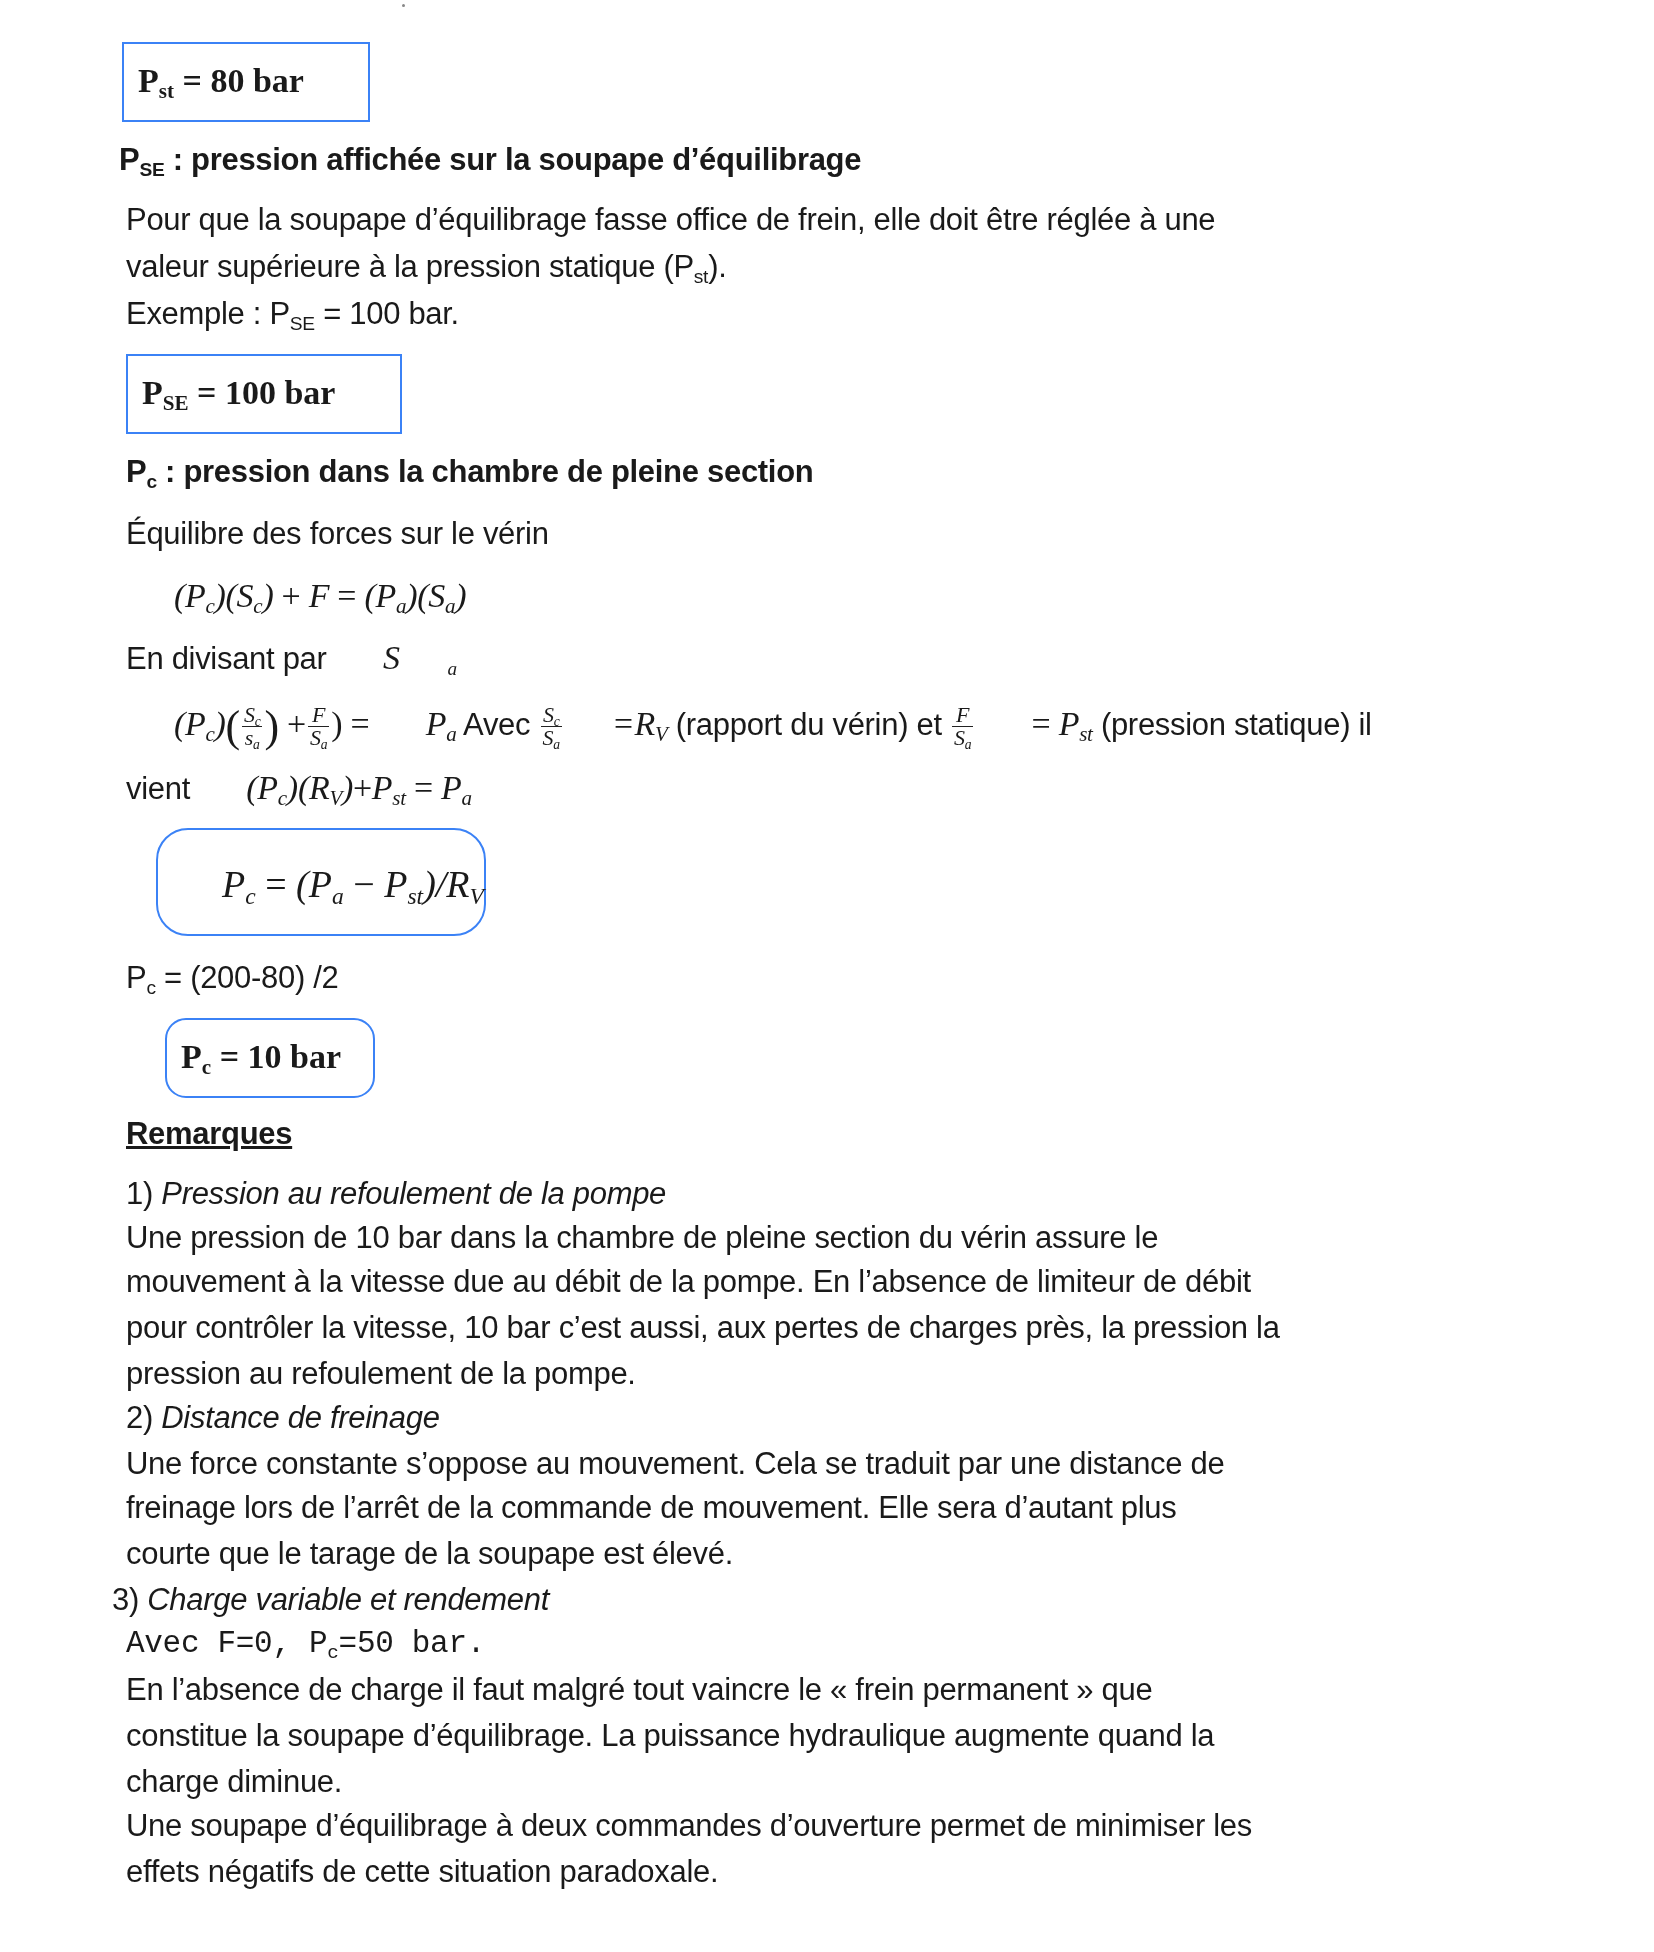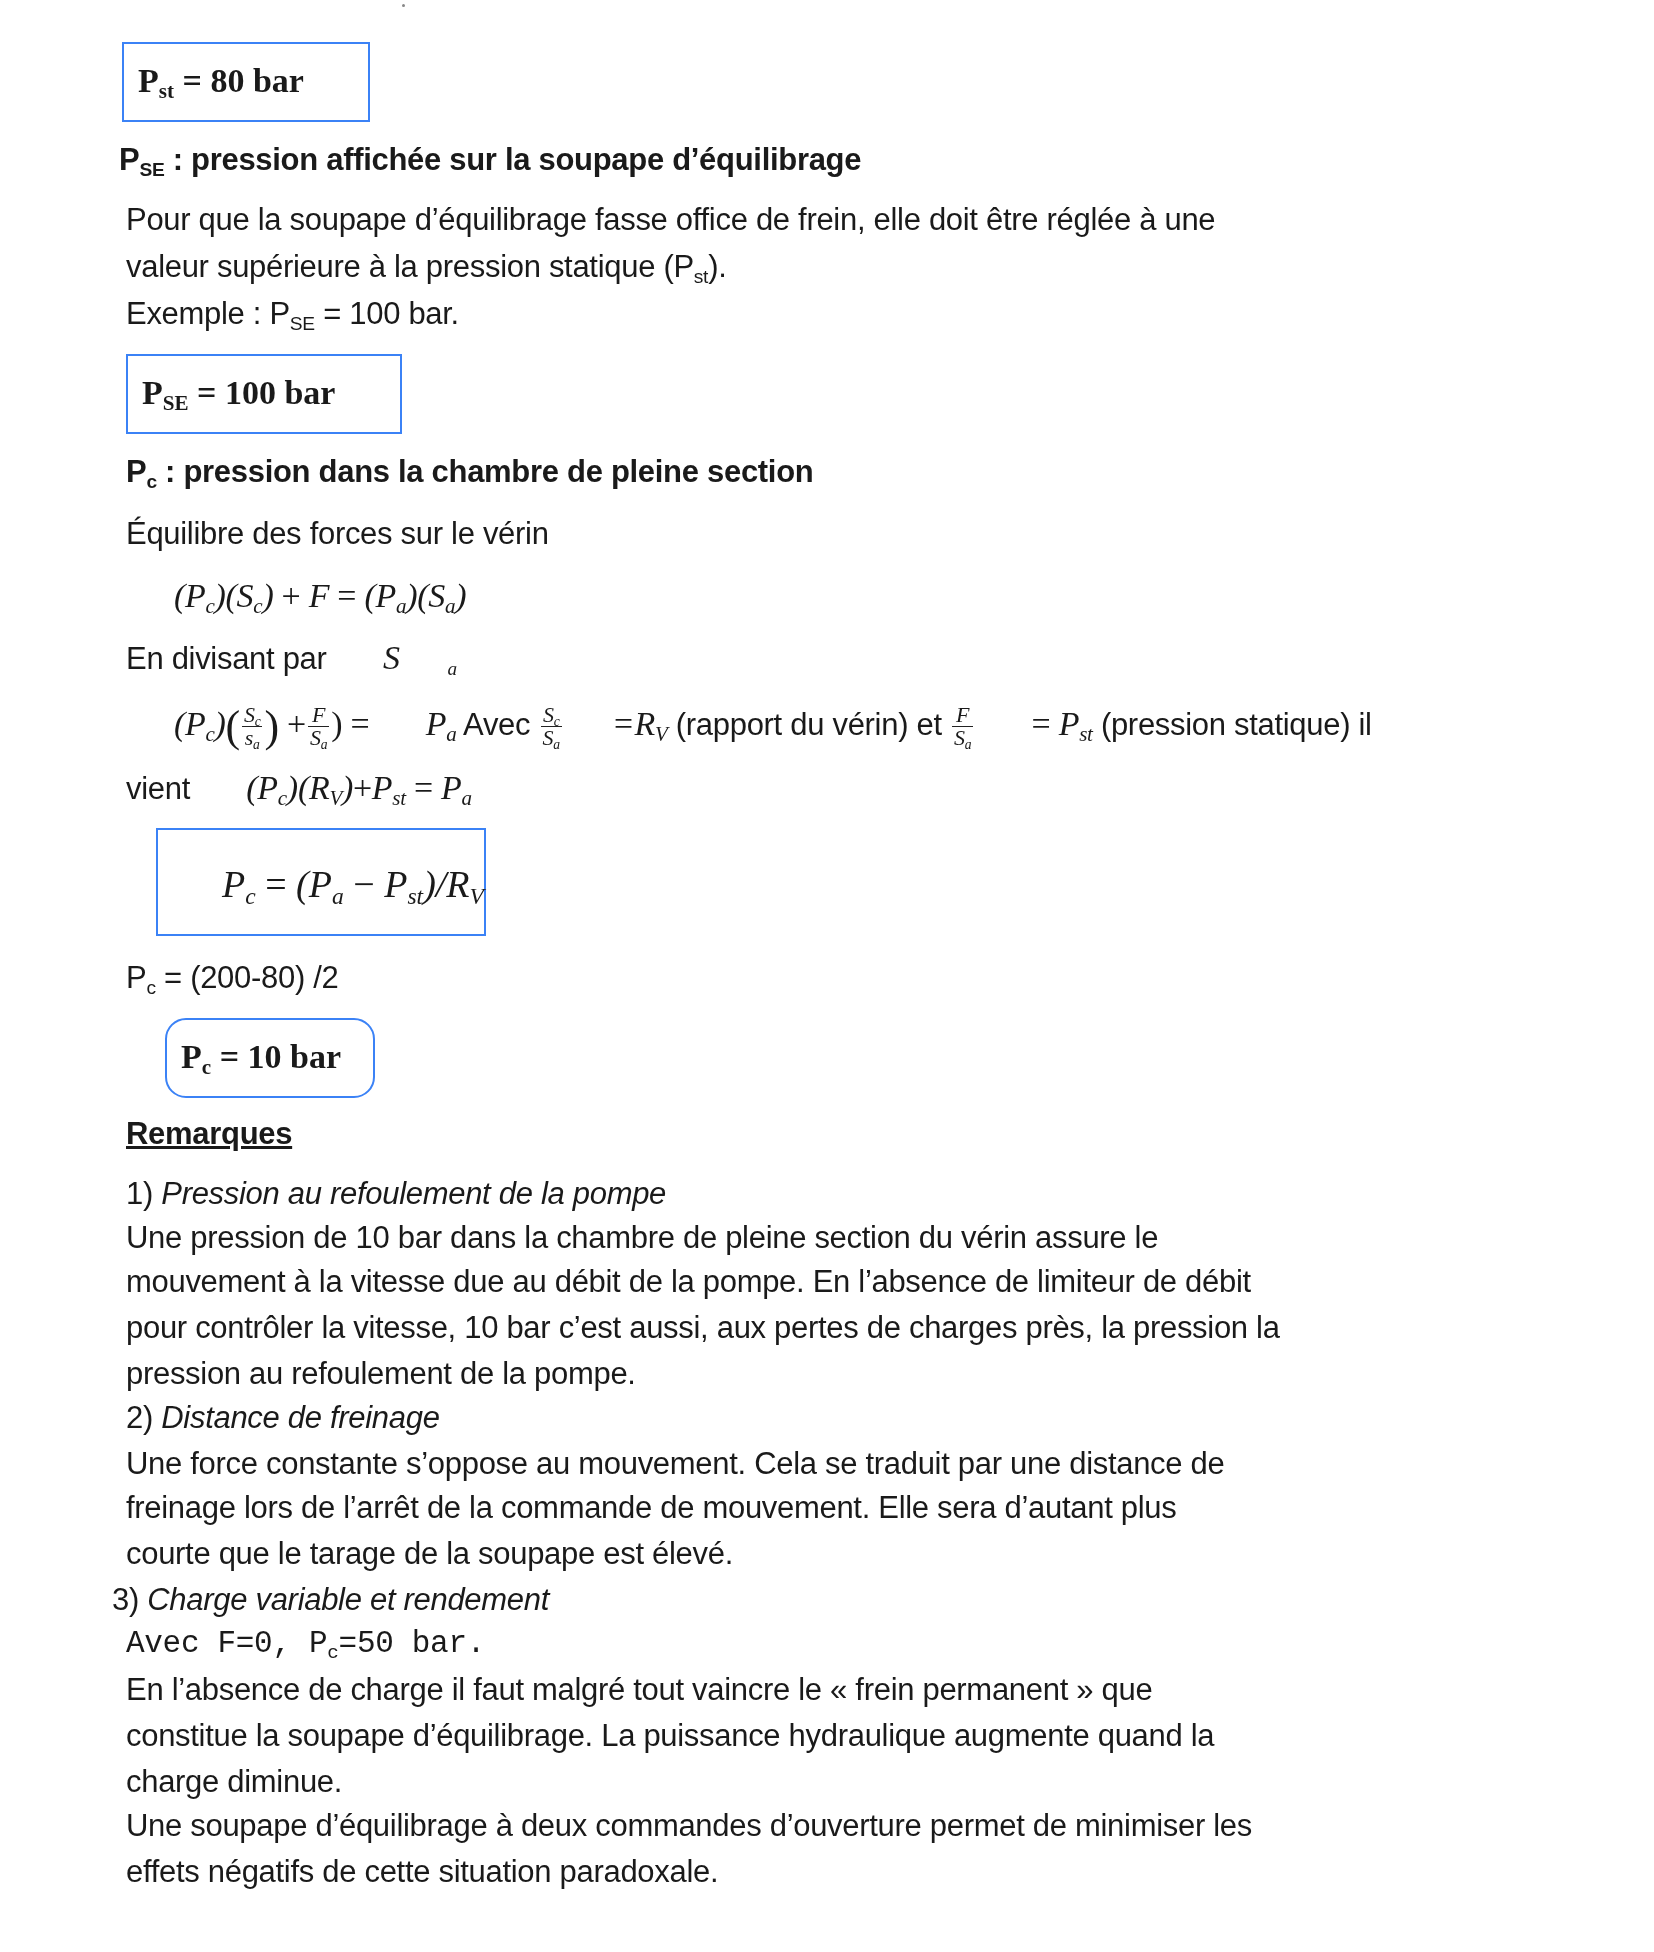--- a/index.html
+++ b/index.html
@@ -46,21 +46,21 @@
 
 <div class="abs txt" style="left:126px; top:640px;"><span>En divisant par </span><span class="math" style="font-size:34px;">S</span><sub class="math">a</sub></div>
 
 <div class="abs txt" style="left:126px; top:704px; font-size:31px;">
   <span class="math" style="font-size:34px;">(P<sub>c</sub>)</span><span class="mathup" style="font-size:44px; vertical-align:middle;">(</span><span class="frac"><span class="num">S<sub>c</sub></span><span class="den">s<sub>a</sub></span></span><span class="mathup" style="font-size:44px; vertical-align:middle;">)</span>
   <span class="mathup" style="font-size:34px;">+</span><span class="frac"><span class="num">F</span><span class="den">S<sub>a</sub></span></span><span class="mathup" style="font-size:34px;">)</span> <span class="mathup" style="font-size:34px;">=</span> <span class="math" style="font-size:34px;">P<sub>a</sub></span><span> Avec </span><span class="frac"><span class="num">S<sub>c</sub></span><span class="den">S<sub>a</sub></span></span><span class="math" style="font-size:34px;">=R<sub>V</sub></span><span> (rapport du vérin) et </span><span class="frac"><span class="num">F</span><span class="den">S<sub>a</sub></span></span> <span class="math" style="font-size:34px;"><span class="mathup">=</span> P<sub>st</sub></span><span> (pression statique) il</span>
 </div>
 
 <div class="abs txt" style="left:126px; top:770px;"><span>vient </span><span class="math" style="font-size:34px;">(P<sub>c</sub>)(R<sub>V</sub>)<span class="mathup">+</span>P<sub>st</sub> <span class="mathup">=</span> P<sub>a</sub></span></div>
 
-<div class="box" style="left:156px; top:828px; width:326px; height:104px;">
+<div class="box" style="left:156px; top:828px; width:326px; height:104px;border-radius:32px;">
   <div class="math" style="position:absolute; left:16px; top:32px; font-size:38px; white-space:nowrap;">P<sub>c</sub> <span class="mathup">=</span> (P<sub>a</sub> <span class="mathup">−</span> P<sub>st</sub>)/R<sub>V</sub></div>
 </div>
 
 <div class="abs txt" style="left:126px; top:960px;"><span>P</span><sub>c</sub><span> = (200-80) /2</span></div>
 
 <div class="box" style="left:165px; top:1018px; width:206px; height:76px;border-radius:21px;">
   <div class="boxtxt" style="position:absolute; left:14px; top:18px;"><span>P</span><sub>c</sub><span> = 10 bar</span></div>
 </div>
 
 <div class="abs txt bold" style="left:126px; top:1116px;text-decoration:underline;">Remarques</div>

